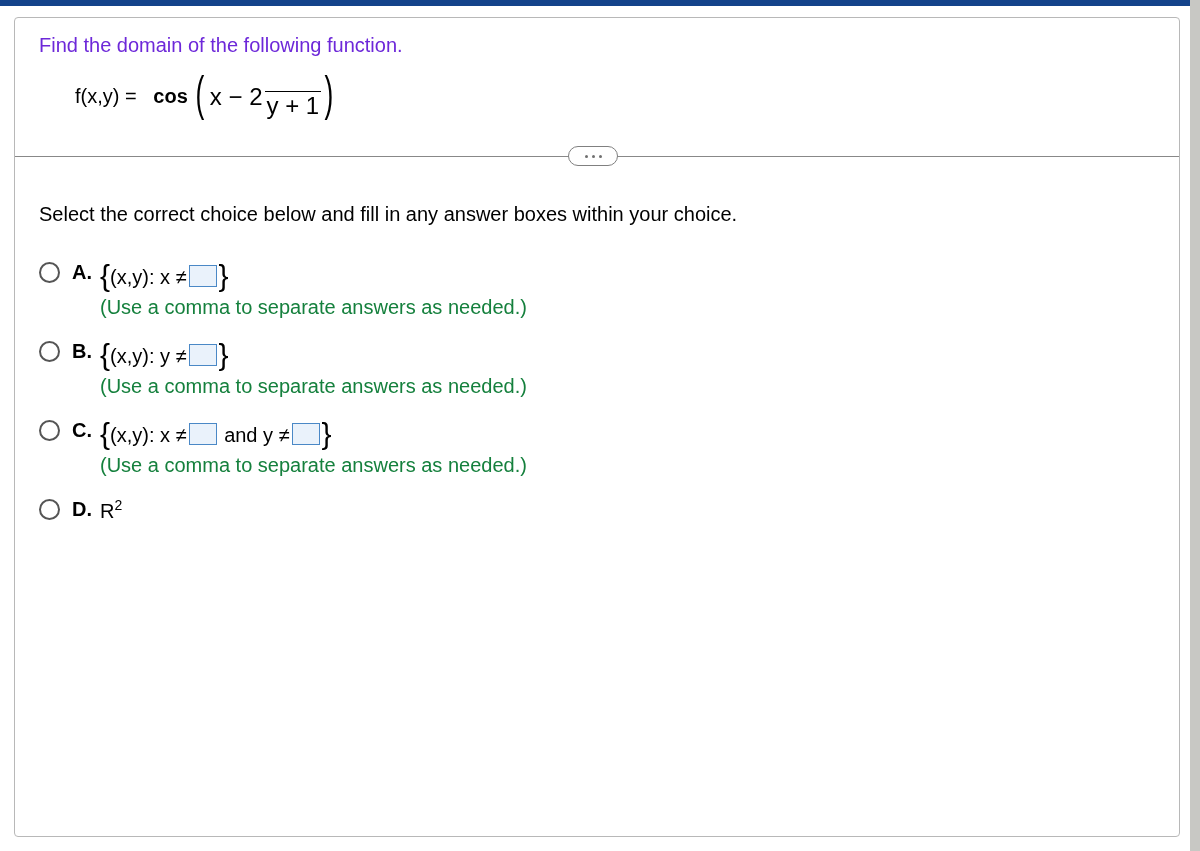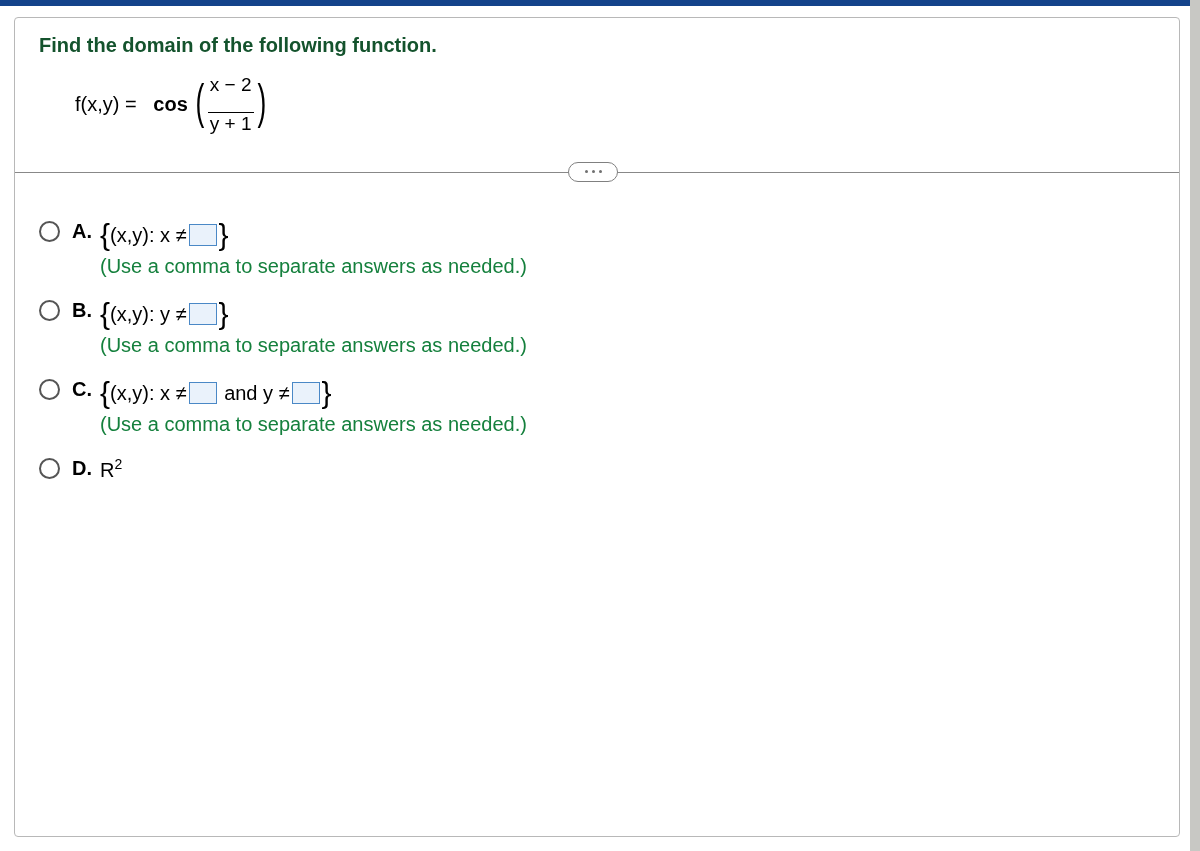--- a/index.html
+++ b/index.html
@@ -28,23 +28,22 @@
   .card {
     margin: 11px 20px 0 14px;
     border: 1px solid #b8b8b8;
     border-radius: 4px;
     padding: 0;
     background: #fff;
     min-height: 820px;
   }
   .question-text {
     font-size: 20px;
-    color: #14532d;
+    color: #6d28d9;
     padding: 16px 24px 4px 24px;
-    font-weight: bold;
   }
   .equation-row {
     padding: 14px 0 24px 60px;
     font-size: 20px;
     display: flex;
     align-items: center;
   }
   .eq-lhs { }
   .bold { font-weight: bold; text-align: center; }
   .paren-wrap {
@@ -56,23 +55,23 @@
     font-size: 48px;
     line-height: 0.8;
     font-weight: 100;
     transform: scaleX(0.55);
     display: inline-block;
     position: relative;
     top: -2px;
   }
   .frac {
     display: inline-flex;
-    flex-direction: column;
-    align-items: center;
-    font-size: 19px;
+    flex-direction: row;
+    align-items: center;
+    font-size: 24px;
     line-height: 1.05;
     justify-content: space-between;
   }
   .frac .num { padding: 0 2px 1px 2px; }
   .frac .den { border-top: 1.5px solid #000; padding: 1px 2px 0 2px; margin-top: 16px; }
   .divider-row {
     position: relative;
     height: 1px;
     margin: 14px 0 46px 0;
   }
@@ -189,20 +188,21 @@
 
   <div class="divider-row">
     <div class="divider-line"></div>
     <div class="ellipsis-pill">
       <span class="dot"></span>
       <span class="dot"></span>
       <span class="dot"></span>
     </div>
   </div>
 
+  <div class="instruction">Select the correct choice below and fill in any answer boxes within your choice.</div>
 
   <div class="choices">
 
     <div class="choice">
       <div class="radio"></div>
       <div class="choice-letter">A.</div>
       <div class="choice-body">
         <div class="set-expr">
           <span class="lbrace">{</span>
           <span>(x,y): x ≠</span>

